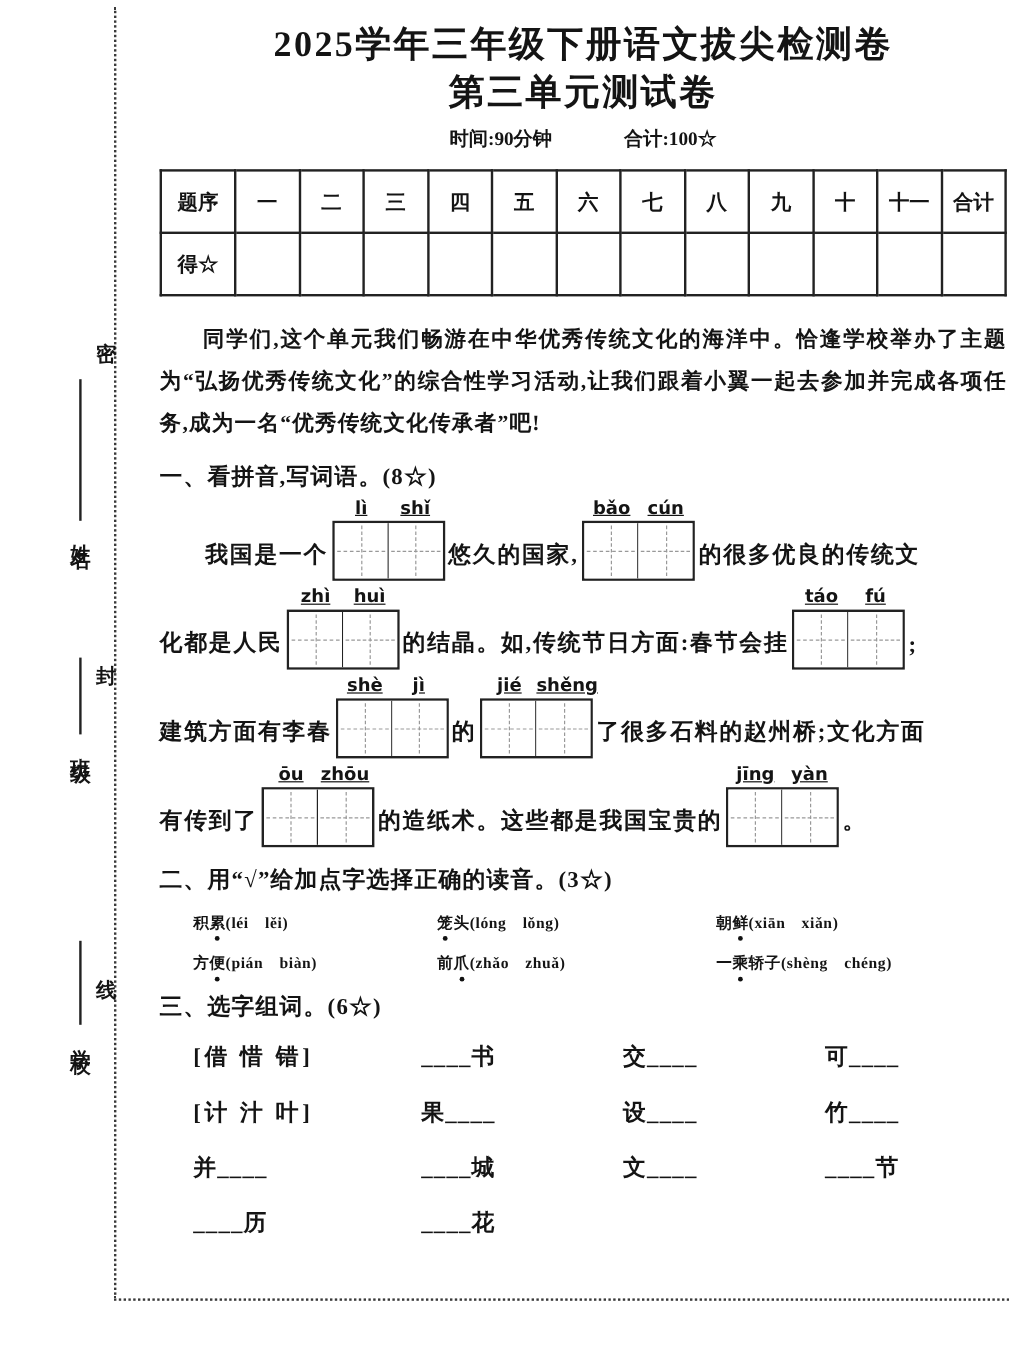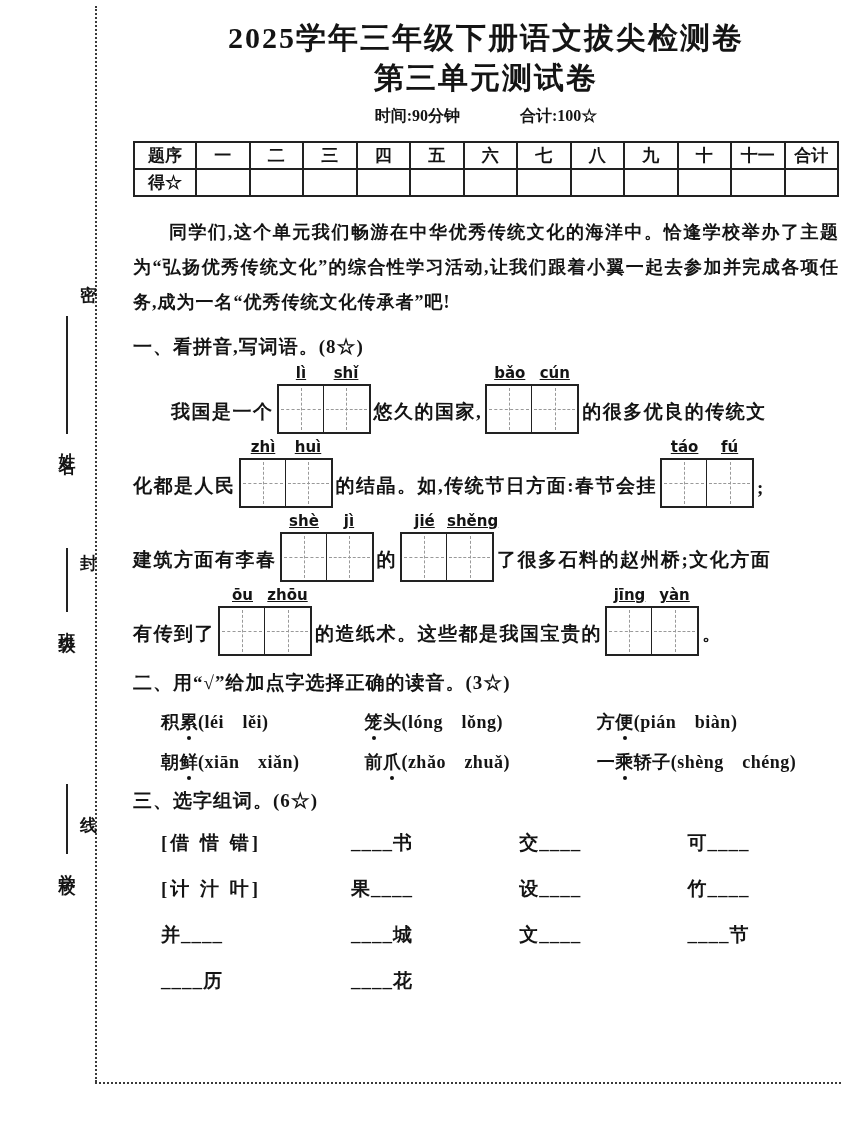--- a/index.html
+++ b/index.html
@@ -15,41 +15,41 @@
   .field-line { width:2px; background:#222; }
   .field-label { writing-mode:vertical-lr; font-size:17px; font-weight:bold; letter-spacing:4px; margin-top:6px; }
 
   
   .content { position:absolute; left:133px; top:18px; width:706px; }
   .title1, .title2 { text-align:center; font-size:30px; font-weight:bold; letter-spacing:2px; line-height:40px; }
   .meta { text-align:center; font-size:16px; font-weight:bold; margin-top:8px; }
   .meta span { margin:0 28px; }
 
   table.score-table { width:100%; border-collapse:collapse; margin-top:14px; table-layout:fixed; }
-  table.score-table td { border:2px solid #222; height:27px; text-align:center; font-size:17px; font-weight:bold; }
+  table.score-table td { border:2px solid #222; height:52px; text-align:center; font-size:17px; font-weight:bold; }
   td.st-label { width:62px; }
 
   .intro { margin-top:18px; font-size:18px; font-weight:bold; line-height:35px; text-indent:2em; letter-spacing:1px; text-align:justify; }
 
   .sec-title { font-size:19px; font-weight:bold; margin-top:14px; letter-spacing:1px; }
 
   .pline { display:flex; align-items:flex-end; margin-top:4px; }
   .pline.indent { padding-left:38px; }
   .line-text { font-size:19px; font-weight:bold; letter-spacing:1.5px; padding-bottom:9px; white-space:nowrap; }
   .pgrid { display:flex; flex-direction:column; align-items:center; margin:0 3px; }
   .pinyin-row { display:flex; }
   .pinyin-syl { width:45px; text-align:center; font-size:15px; font-weight:bold; font-family:"DejaVu Sans", sans-serif; padding-bottom:2px;text-decoration:underline; }
   .box-row { display:flex; border:2px solid #222; }
   .pcell { width:45px; height:46px; border-right:1px solid #222; position:relative; background:#fff; }
   .pcell:last-child { border-right:none; }
   .pcell::before { content:""; position:absolute; left:2px; right:2px; top:50%; border-top:1px dashed #999; }
   .pcell::after { content:""; position:absolute; top:2px; bottom:2px; left:50%; border-left:1px dashed #999; }
 
   .s2-grid { display:grid; grid-template-columns:1.05fr 1.2fr 1.25fr; row-gap:16px; margin-top:14px; padding-left:28px; }
-  .s2-item { font-size:18px; font-weight:bold; letter-spacing:0.5px;font-family:Liberation Serif, serif; }
+  .s2-item { font-size:13px; font-weight:bold; letter-spacing:0.5px;font-family:Liberation Serif, serif; }
   .dotchar { position:relative; display:inline-block; }
   .dotchar::after { content:""; position:absolute; left:50%; transform:translateX(-50%); bottom:-6px; width:4px; height:4px; border-radius:50%; background:#111; }
 
   .s3-grid { display:grid; grid-template-columns:190px 1fr 1fr 0.9fr; row-gap:20px; margin-top:16px; padding-left:28px; }
   .s3-opt { font-size:19px; font-weight:bold; letter-spacing:3px; }
   .s3-cell { font-size:19px; font-weight:bold; letter-spacing:1px; }
 </style>
 </head>
 <body>
 
@@ -220,22 +220,22 @@
             </div>
           </div>
           <span class="line-text">。</span>
         </div>
       </div>
 
     <div class="sec-title">二、用“√”给加点字选择正确的读音。(3☆)</div>
     <div id="s2-grid" class="s2-grid">
         <div class="s2-item">积<span class="dotchar">累</span>(léi　lěi)</div>
         <div class="s2-item"><span class="dotchar">笼</span>头(lóng　lǒng)</div>
+        <div class="s2-item">朝<span class="dotchar">鲜</span>(xiān　xiǎn)</div>
         <div class="s2-item">方<span class="dotchar">便</span>(pián　biàn)</div>
-        <div class="s2-item">朝<span class="dotchar">鲜</span>(xiān　xiǎn)</div>
         <div class="s2-item">前<span class="dotchar">爪</span>(zhǎo　zhuǎ)</div>
         <div class="s2-item">一<span class="dotchar">乘</span>轿子(shèng　chéng)</div>
       </div>
 
     <div class="sec-title">三、选字组词。(6☆)</div>
     <div id="s3-grid" class="s3-grid">
         <div class="s3-opt">[借 惜 错]</div>
         <div class="s3-cell">____书</div>
         <div class="s3-cell">交____</div>
         <div class="s3-cell">可____</div>

